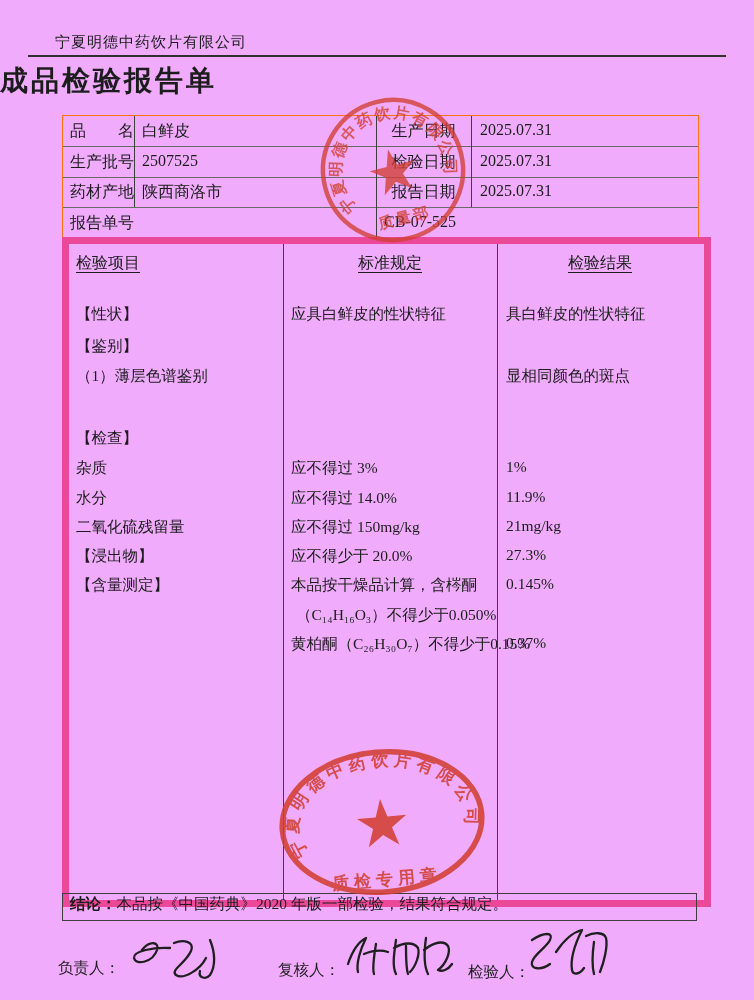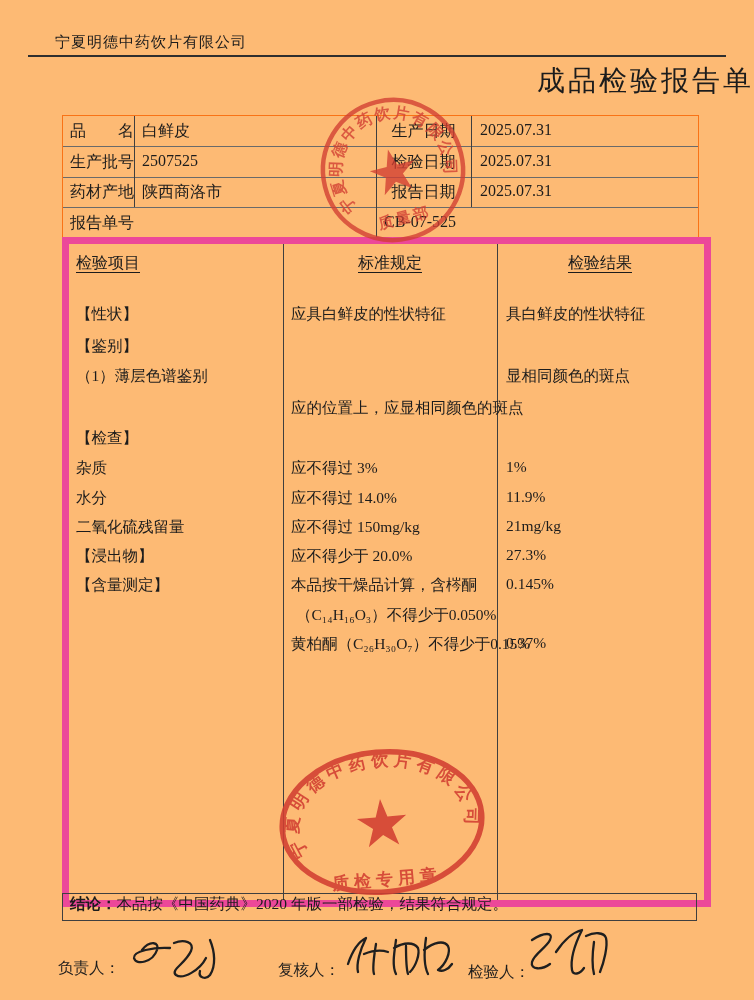--- a/index.html
+++ b/index.html
@@ -1,25 +1,25 @@
 <!DOCTYPE html>
 <html><head>
 <meta charset="utf-8">
 <style>
   html,body{margin:0;padding:0;background:#ffffff;}
   .page{
-    position:relative;width:754px;height:1000px;background:#fdba74;overflow:hidden;
+    position:relative;width:754px;height:1000px;background:#f0abfc;overflow:hidden;
     font-family:"Liberation Serif","DejaVu Serif",serif;color:#1c1c1c;
   }
   .abs{position:absolute;}
   
   .hdr-left{left:55px;top:33px;font-size:15px;letter-spacing:1px;}
   .hdr-right{right:28px;top:33px;font-size:15px;}
   .hdr-rule{left:28px;top:55px;width:698px;height:0;border-top:2px solid #2f2f2f;}
-  .doc-title{left:0;top:62px;width:754px;text-align:right;font-size:28px;font-weight:normal;letter-spacing:3px;}
+  .doc-title{left:0;top:62px;width:754px;text-align:left;font-size:28px;font-weight:bold;letter-spacing:3px;}
   
   .info-table{left:62px;top:115px;width:635px;height:123px;border:1px solid #f97316;}
   .info-hline{position:absolute;left:0;width:635px;height:0;border-top:1px solid #6a6a6a;}
   .info-vline{position:absolute;top:0;width:0;border-left:1px solid #3f3f3f;}
   .info-row{position:absolute;left:0;width:635px;height:30px;}
   .info-row span{position:absolute;top:5px;font-size:16px;white-space:nowrap;}
   .i-label{left:7px;}
   .i-value{left:79px;}
   .i-label2{left:313px;width:95px;text-align:center;}
   .i-value2{left:417px;}
@@ -106,25 +106,20 @@
     </div>
     <div class="mt-line" style="top:92px;">
       <span class="c1">【鉴别】</span>
       <span class="c2"></span>
       <span class="c3"></span>
     </div>
     <div class="mt-line" style="top:122px;">
       <span class="c1">（1）薄层色谱鉴别</span>
       <span class="c3">显相同颜色的斑点</span>
     </div>
-    <div class="mt-line" style="top:154px;">
-      <span class="c1"></span>
-      <span class="c2">应的位置上，应显相同颜色的斑点</span>
-      <span class="c3"></span>
-    </div>
     <div class="mt-line" style="top:184px;">
       <span class="c1">【检查】</span>
       <span class="c2"></span>
       <span class="c3"></span>
     </div>
     <div class="mt-line" style="top:214px;">
       <span class="c1">杂质</span>
       <span class="c2">应不得过 3%</span>
       <span class="c3">1%</span>
     </div>

